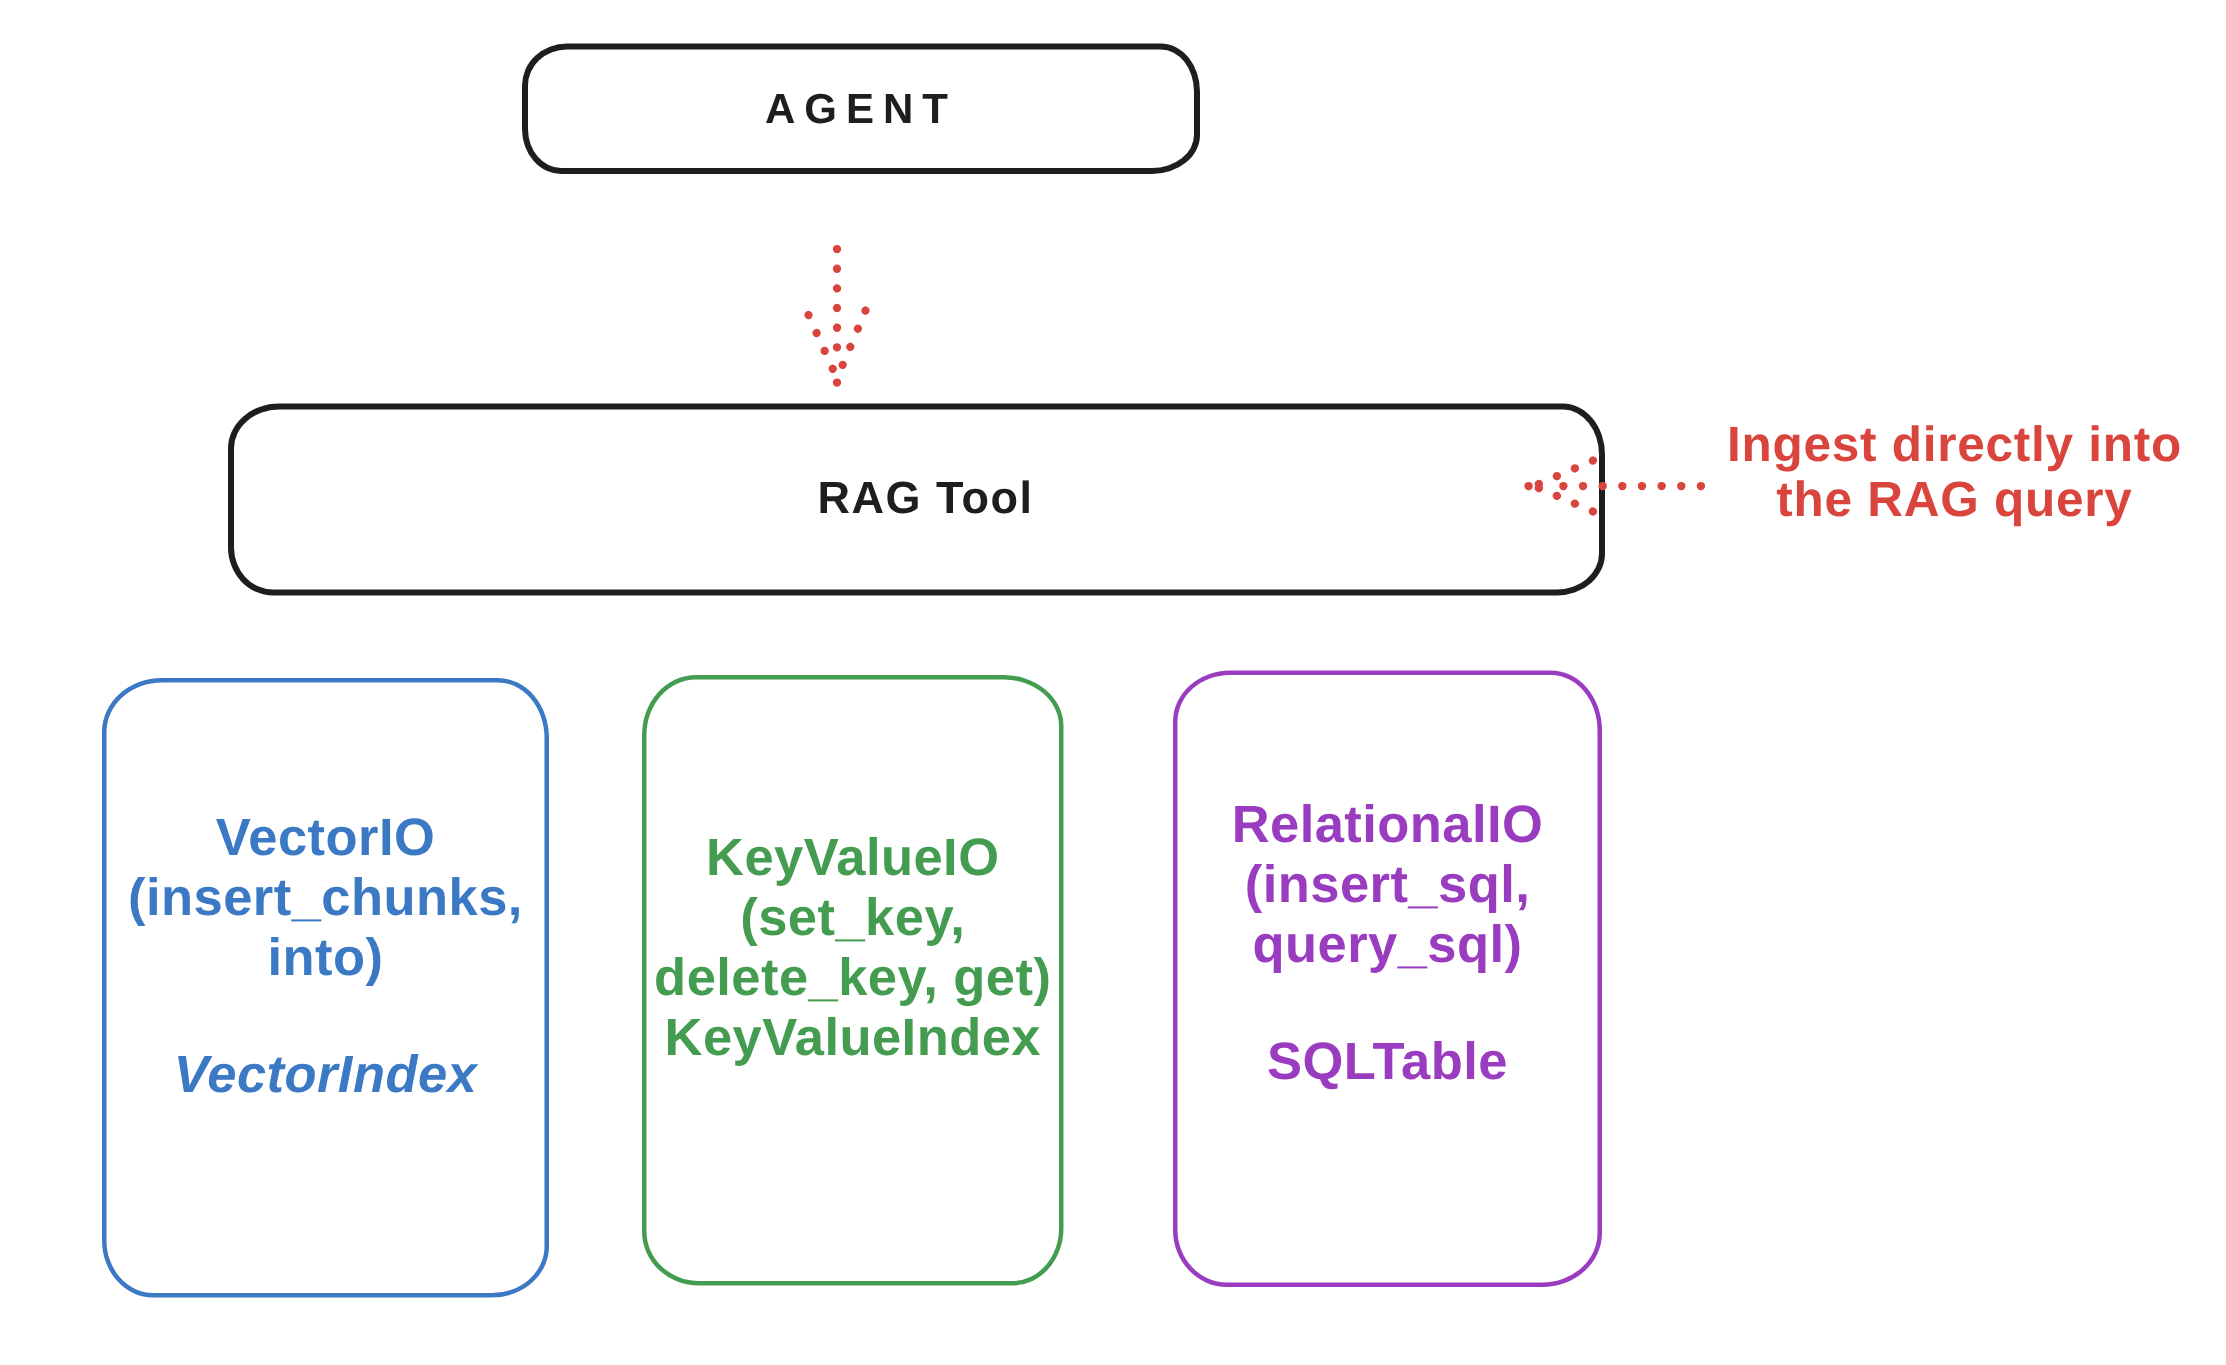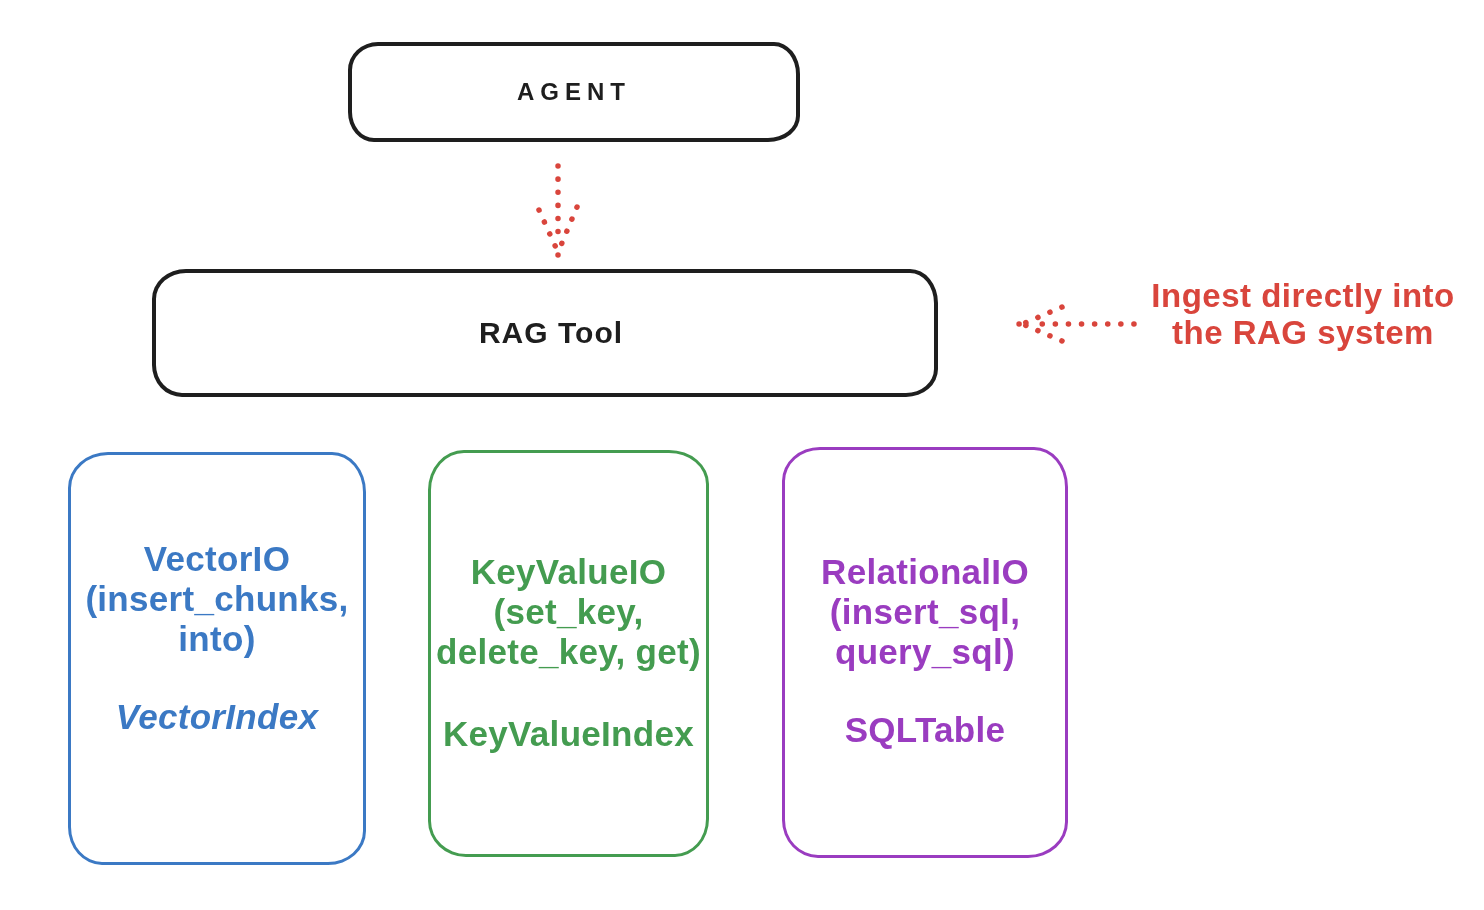--- a/index.html
+++ b/index.html
@@ -21,30 +21,30 @@
     background: #ffffff;
     display: flex;
     align-items: center;
     justify-content: center;
   }
   .black-box {
     border: 4px solid #1e1e1e;
     color: #1e1e1e;
   }
   .agent-box {
-    left: 348px; top: 42px;
-    width: 452px; height: 100px;
+    left: 348px; top: 29px;
+    width: 452px; height: 87px;
     border-radius: 30px 26px 32px 26px / 28px 32px 26px 30px;
-    font-size: 24px;
+    font-size: 28px;
     font-weight: 700;
     letter-spacing: 6px;
   }
   .rag-box {
     left: 152px; top: 269px;
-    width: 786px; height: 128px;
+    width: 918px; height: 128px;
     border-radius: 34px 28px 32px 30px / 30px 34px 28px 32px;
     font-size: 30px;
     font-weight: 600;
     letter-spacing: 1px;
     padding-left: 12px;
   }
   .io-box {
     top: 450px;
     height: 410px;
     flex-direction: column;
@@ -64,27 +64,27 @@
     padding-top: 84px;
   }
   .io-blue .io-index { margin-top: 38px; font-style: italic; }
   .io-green {
     left: 428px; top: 450px; width: 281px; height: 407px;
     border: 3.5px solid #449c50;
     border-radius: 36px 40px 34px 38px / 40px 34px 38px 36px;
     color: #449c50;
     padding-top: 99px;
   }
-  .io-green .io-index { margin-top: 42px; }
+  .io-green .io-index { }
   .io-purple {
     left: 782px; top: 447px; width: 286px; height: 411px;
     border: 3.5px solid #9a3cc0;
     border-radius: 38px 34px 40px 36px / 34px 40px 36px 38px;
     color: #9a3cc0;
-    padding-top: 102px;
+    padding-top: 80px;
     text-align: center;
   }
   .io-purple .io-index { margin-top: 38px; }
   .arrow-svg {
     position: absolute;
     overflow: visible;
   }
   .annotation {
     position: absolute;
     left: 1133px; top: 277px;
@@ -123,21 +123,21 @@
     <g stroke="#d9453c" stroke-width="5.5" stroke-linecap="round" fill="none" stroke-dasharray="0.1 13">
       <line x1="124" y1="28" x2="24" y2="28"></line>
       <line x1="52" y1="11" x2="15" y2="27"></line>
       <line x1="52" y1="45" x2="15" y2="29"></line>
       <line x1="9" y1="28" x2="9.2" y2="28"></line>
     </g>
   </svg>
 
   <div class="annotation">
     <div>Ingest directly into</div>
-    <div>the RAG system</div>
+    <div>the RAG query</div>
   </div>
 
   <div class="sketch-box io-box io-blue">
     <div class="io-lines">
       <div>VectorIO</div>
       <div>(insert_chunks,</div>
       <div>into)</div>
     </div>
     <div class="io-index">VectorIndex</div>
   </div>

